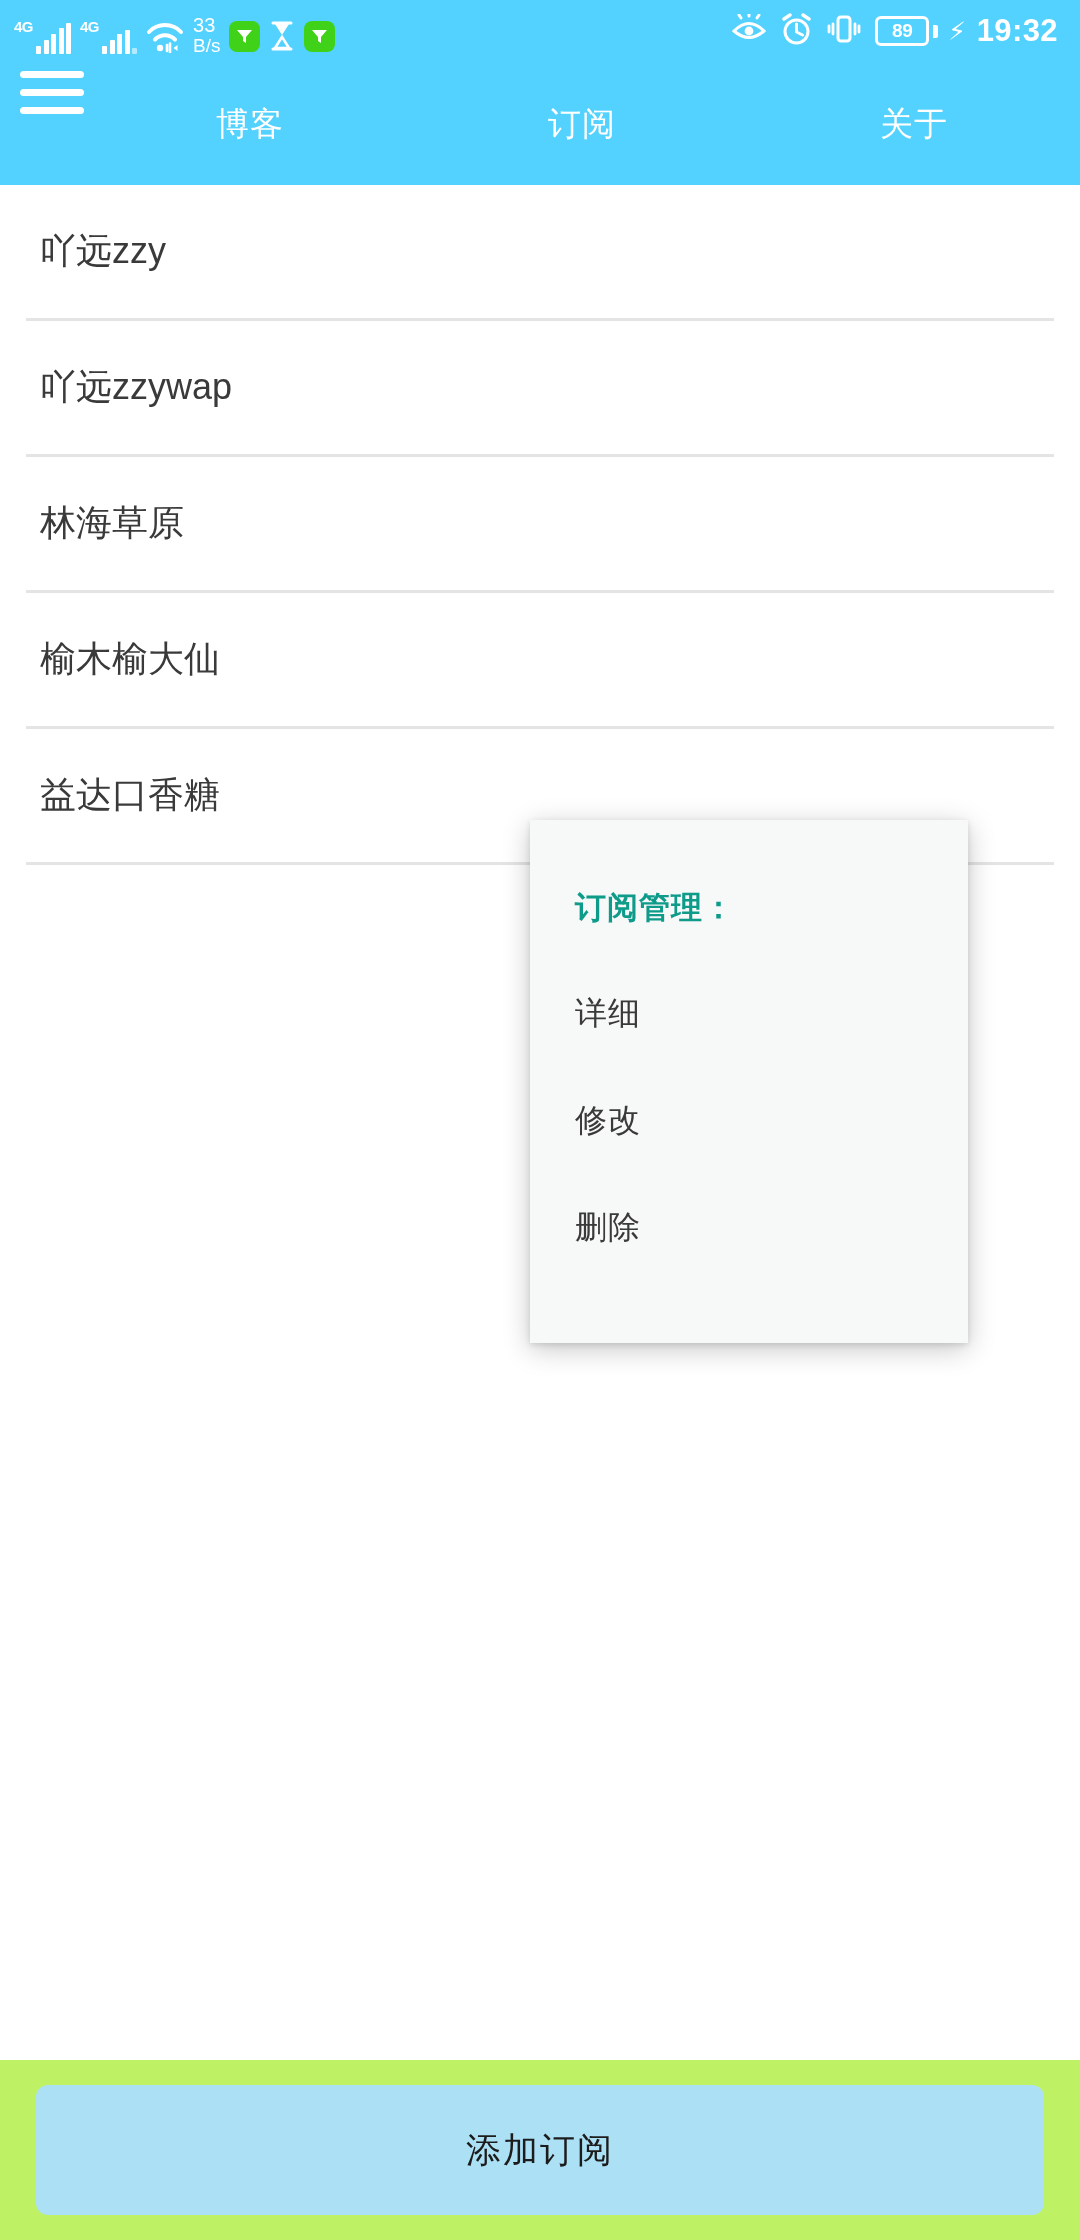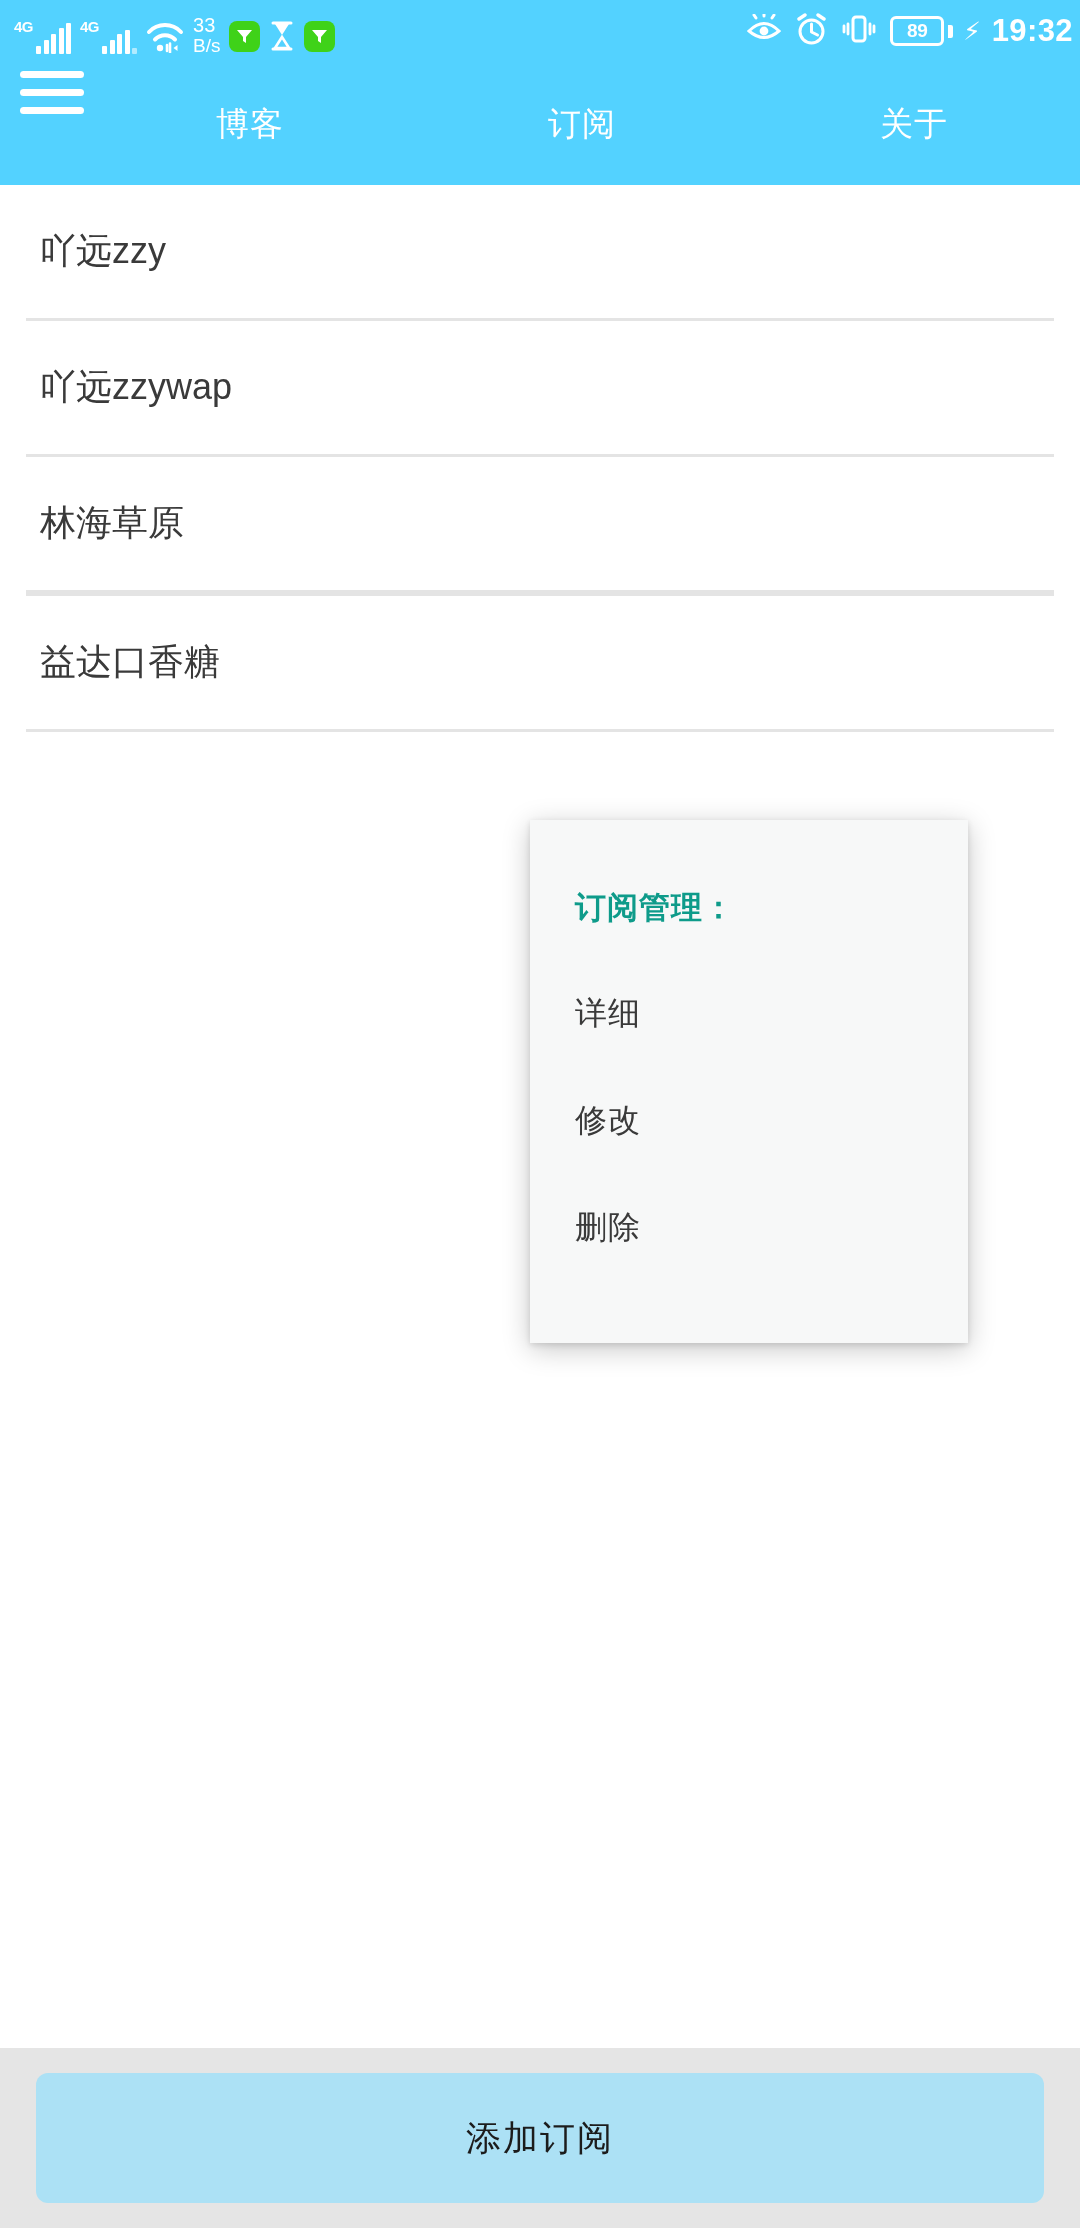--- a/index.html
+++ b/index.html
@@ -11,21 +11,21 @@
     position:relative;
   }
 
   
   .status-bar{
     height:62px;
     background:#53d2ff;
     display:flex;
     align-items:center;
     justify-content:space-between;
-    padding:0 7px 0 14px;
+    padding:0 22px 0 14px;
     color:#ffffff;
   }
   .status-left{ display:flex; align-items:flex-end; gap:9px; height:46px; }
   .status-right{ display:flex; align-items:center; gap:13px; }
 
   .sig{ display:flex; align-items:flex-end; gap:3px; }
   .sig-label{ font-size:15px; line-height:1; margin-bottom:20px; font-weight:700; letter-spacing:-.5px;}
   .bars{ display:flex; align-items:flex-end; gap:2.5px; height:30px; }
   .bars i{ display:block; width:5px; background:#ffffff; border-radius:1px; }
   .bars i:nth-child(1){ height:8px; }
@@ -115,24 +115,24 @@
     font-size:32px;
     color:#3a3a3a;
     margin-top:63px;
     cursor:pointer;
     letter-spacing:1px;
   }
   .popup-item.first{ margin-top:63px; }
 
   
   .bottom-wrap{
-    position:absolute; left:0; right:0; bottom:12px;
+    position:absolute; left:0; right:0; bottom:0;
     height:180px;
     display:flex; align-items:center; justify-content:center;
-    background:#e5e5e5;
+    background:#bef264;
   }
   .add-btn{
     width:1008px; height:130px;
     background:#ace1f5;
     border:none; border-radius:12px;
     font-family:inherit;
     font-size:35px; color:#1c1c1c;
     letter-spacing:2px;
     cursor:pointer;
   }
@@ -258,20 +258,23 @@
   <div class="list-item">
     <span>吖远zzywap</span>
   </div>
   <div class="divider"></div>
 
   <div class="list-item">
     <span>林海草原</span>
   </div>
   <div class="divider"></div>
 
+  <div class="list-item">
+    <span>榆木榆大仙</span>
+  </div>
   <div class="divider"></div>
 
   <div class="list-item">
     <span>益达口香糖</span>
   </div>
   <div class="divider"></div>
 </div>
 
 <div class="popup">
   <div class="popup-title">订阅管理：</div>

